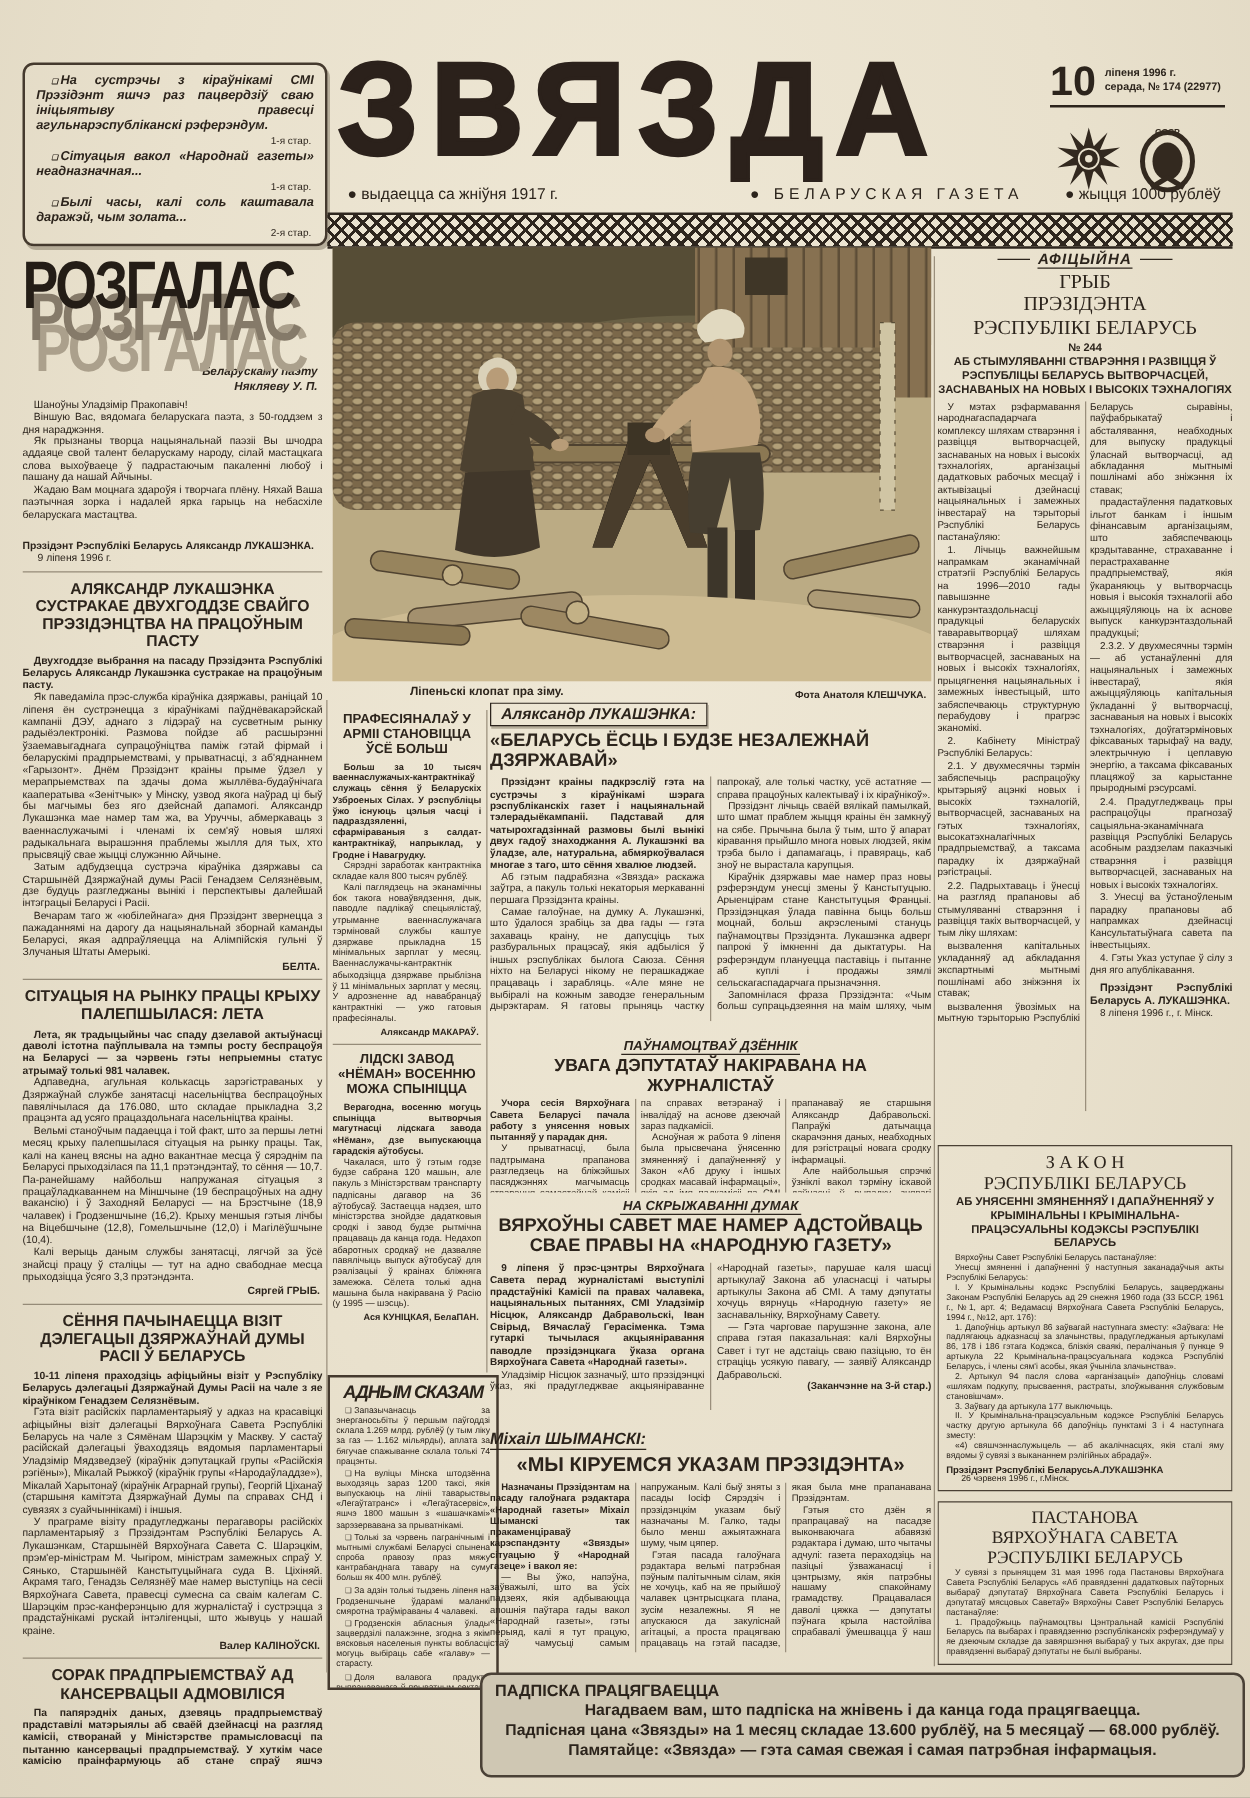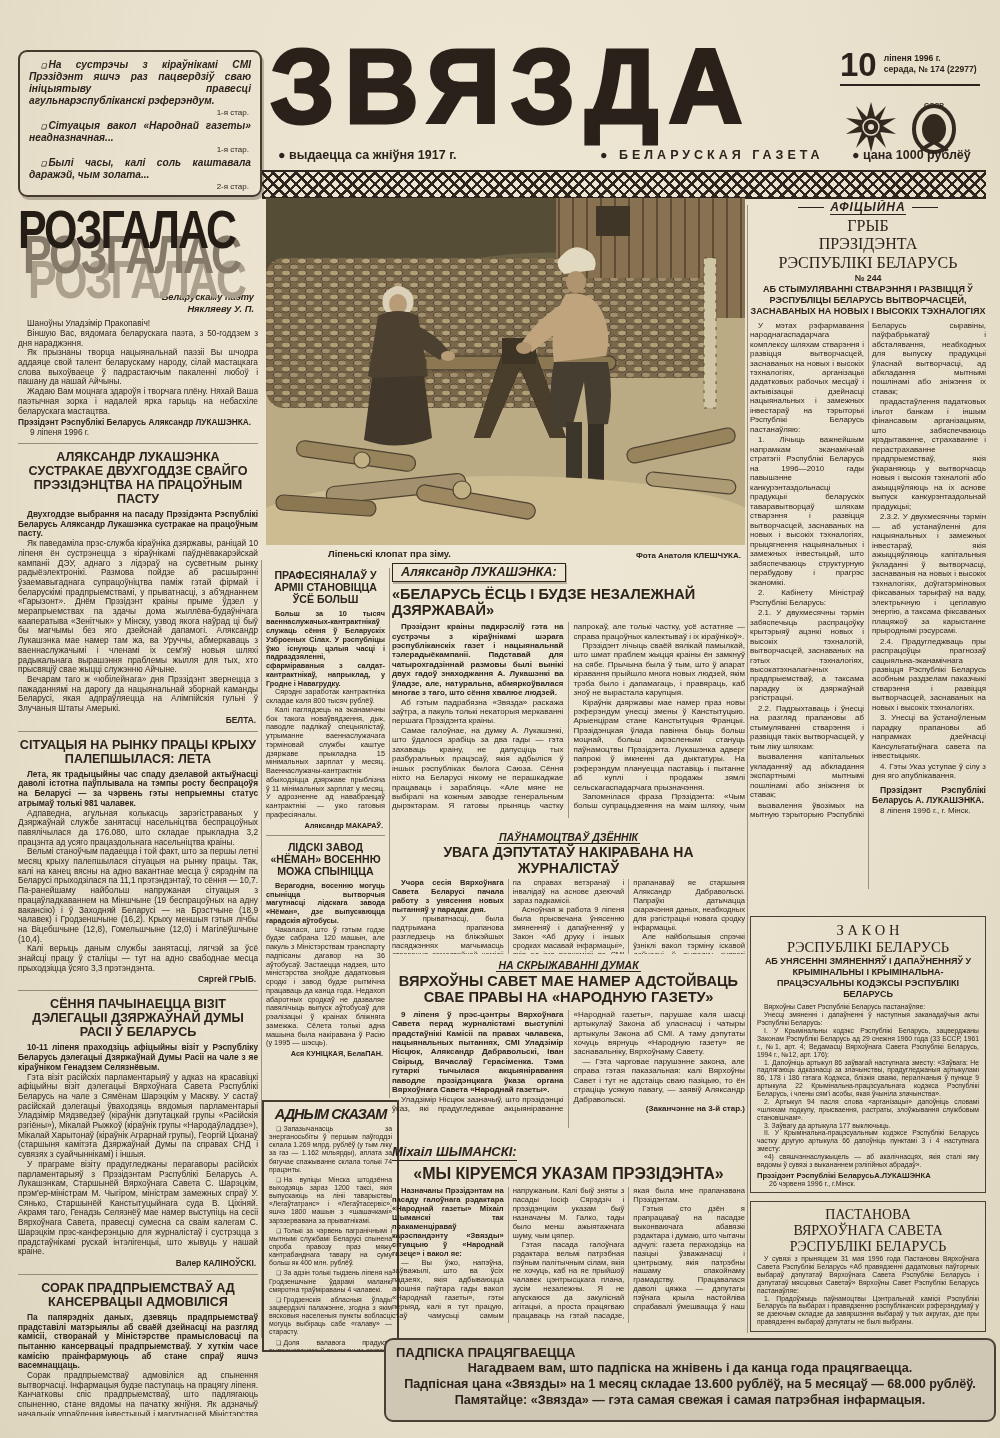--- a/index.html
+++ b/index.html
@@ -14,36 +14,36 @@
   .digest p{font-size:10.2px;line-height:1.18;font-weight:bold;font-style:italic;text-indent:12px;margin-bottom:1px;}
   .digest .pg{display:block;text-align:right;font-size:8px;font-weight:normal;font-style:normal;margin:0 2px 3px 0;}
   .mast{left:270px;top:30px;width:545px;height:118px;font-weight:bold;font-size:103px;line-height:112px;
         letter-spacing:10px;color:#2b211b;-webkit-text-stroke:3px #2b211b;transform:scaleY(1.02);transform-origin:top left;}
   .dateblk{left:840px;top:50px;width:148px;}
   .dateblk .row{display:flex;align-items:flex-start;}
   .bigday{font-size:33px;font-weight:bold;line-height:30px;margin-right:7px;}
   .dlines{font-size:8.6px;font-weight:bold;line-height:1.3;padding-top:3px;}
   .drule{border-top:2px solid #2c241c;margin-top:4px;width:140px;}
   .medals{left:845px;top:100px;display:flex;gap:14px;align-items:center;}
-  .tagline{font-size:12.5px;font-weight:bold;}
+  .tagline{font-size:12.5px;font-weight:normal;}
   .brand{letter-spacing:4px;}
   .ornament{left:262px;top:170px;width:724px;height:25px;border-top:2px solid #2e261e;border-bottom:2px solid #2e261e;
      background:
       repeating-linear-gradient(45deg,#2e261e 0 2.5px,transparent 2.5px 8px),
       repeating-linear-gradient(-45deg,#2e261e 0 2.5px,transparent 2.5px 8px);}
   
   .col1{left:18px;top:198px;width:240px;height:1218px;overflow:hidden;font-size:8.3px;line-height:1.17;}
   .rozg{position:relative;height:92px;margin-bottom:2px;}
   .rozg span{position:absolute;left:0;font-weight:bold;font-size:43px;letter-spacing:-2px;
              transform:scaleY(1.25);transform-origin:top left;white-space:nowrap;}
   .rozg .l1{top:0;color:#241d16;z-index:3;}
   .rozg .l2{top:25px;left:5px;color:#857a69;z-index:2;}
   .rozg .l3{top:50px;left:10px;color:#aba08c;z-index:1;}
   .addr{text-align:right;font-weight:bold;font-style:italic;font-size:9.3px;line-height:1.25;margin:2px 4px 4px 0;}
-  .lsig{font-weight:bold;margin-top:2px;text-indent:0;}
+  .lsig{font-weight:bold;margin-top:16px;text-indent:0;}
   .ldate{text-indent:12px;margin-bottom:4px;}
   .art{border-top:1px solid #958b78;padding-top:4px;margin-top:5px;}
   .hl{font-weight:bold;font-size:12.6px;line-height:1.12;text-align:center;text-indent:0;margin:2px 0 4px 0;}
   .lead{font-weight:bold;}
   .by{text-align:right;font-weight:bold;margin:2px 2px 2px 0;text-indent:0;}
   .kick{font-weight:bold;font-style:italic;font-size:10.5px;text-align:center;text-indent:0;margin:3px 0 2px 0;}
   .kick i{border-bottom:1.5px solid #2c241c;padding:0 2px;font-style:inherit;}
   
   .photo{left:266px;top:198px;width:479px;height:347px;}
   .caprow{left:266px;top:548px;width:479px;display:flex;justify-content:space-between;font-weight:bold;}
@@ -142,21 +142,21 @@
     <svg width="46" height="54" viewBox="0 0 46 54">
       <ellipse cx="23" cy="29" rx="20" ry="23" fill="none" stroke="#33291f" stroke-width="4"></ellipse>
       <ellipse cx="23" cy="29" rx="12" ry="15" fill="#33291f"></ellipse>
       <path d="M10 50 L23 42 L36 50" fill="none" stroke="#33291f" stroke-width="4"></path>
       <text x="23" y="8" text-anchor="middle" font-size="7" font-weight="bold" fill="#33291f" font-family="Liberation Sans, sans-serif">СССР</text>
     </svg>
   </div>
 
   <div class="abs tagline" style="left:278px;top:148px;">● выдаецца са жніўня 1917 г.</div>
   <div class="abs tagline brand" style="left:600px;top:148px;">● БЕЛАРУСКАЯ ГАЗЕТА</div>
-  <div class="abs tagline" style="left:852px;top:148px;">● цана 1000 рублёў</div>
+  <div class="abs tagline" style="left:852px;top:148px;">● жыцця 1000 рублёў</div>
 
   <div class="abs ornament"></div>
 
   <div class="abs col1">
     <div class="rozg">
       <span class="l3">РОЗГАЛАС</span>
       <span class="l2">РОЗГАЛАС</span>
       <span class="l1">РОЗГАЛАС</span>
     </div>
     <div class="addr">
@@ -166,20 +166,21 @@
     <p>Віншую Вас, вядомага беларускага паэта, з 50-годдзем з дня нараджэння.</p>
     <p>Як прызнаны творца нацыянальнай паэзіі Вы шчодра аддаяце свой талент беларускаму народу, сілай мастацкага слова выхоўваеце ў падрастаючым пакаленні любоў і пашану да нашай Айчыны.</p>
     <p>Жадаю Вам моцнага здароўя і творчага плёну. Няхай Ваша паэтычная зорка і надалей ярка гарыць на небасхіле беларускага мастацтва.</p>
     <p class="lsig">Прэзідэнт Рэспублікі Беларусь   Аляксандр ЛУКАШЭНКА.</p>
     <p class="ldate">9 ліпеня 1996 г.</p>
 
     <div class="art">
       <p class="hl">АЛЯКСАНДР ЛУКАШЭНКА СУСТРАКАЕ ДВУХГОДДЗЕ СВАЙГО ПРЭЗІДЭНЦТВА НА ПРАЦОЎНЫМ ПАСТУ</p>
       <p class="lead">Двухгоддзе выбрання на пасаду Прэзідэнта Рэспублікі Беларусь Аляксандр Лукашэнка сустракае на працоўным пасту.</p>
       <p>Як паведаміла прэс-служба кіраўніка дзяржавы, раніцай 10 ліпеня ён сустрэнецца з кіраўнікамі паўднёвакарэйскай кампаніі ДЭУ, аднаго з лідэраў на сусветным рынку радыёэлектронікі. Размова пойдзе аб расшырэнні ўзаемавыгаднага супрацоўніцтва паміж гэтай фірмай і беларускімі прадпрыемствамі, у прыватнасці, з аб'яднаннем «Гарызонт». Днём Прэзідэнт краіны прыме ўдзел у мерапрыемствах па здачы дома жыллёва-будаўнічага кааператыва «Зенітчык» у Мінску, узвод якога наўрад ці быў бы магчымы без яго дзейснай дапамогі. Аляксандр Лукашэнка мае намер там жа, ва Уруччы, абмеркаваць з ваеннаслужачымі і членамі іх сем'яў новыя шляхі радыкальнага вырашэння праблемы жылля для тых, хто прысвяціў свае жыцці служэнню Айчыне.</p>
+      <p>Затым адбудзецца сустрэча кіраўніка дзяржавы са Старшынёй Дзяржаўнай думы Расіі Генадзем Селязнёвым, дзе будуць разгледжаны вынікі і перспектывы далейшай інтэграцыі Беларусі і Расіі.</p>
       <p>Вечарам таго ж «юбілейнага» дня Прэзідэнт звернецца з пажаданнямі на дарогу да нацыянальнай зборнай каманды Беларусі, якая адпраўляецца на Алімпійскія гульні ў Злучаныя Штаты Амерыкі.</p>
       <p class="by">БЕЛТА.</p>
     </div>
 
     <div class="art">
       <p class="hl">СІТУАЦЫЯ НА РЫНКУ ПРАЦЫ КРЫХУ ПАЛЕПШЫЛАСЯ: ЛЕТА</p>
       <p class="lead">Лета, як традыцыйны час спаду дзелавой актыўнасці даволі істотна паўплывала на тэмпы росту беспрацоўя на Беларусі — за чэрвень гэты непрыемны статус атрымаў толькі 981 чалавек.</p>
       <p>Адпаведна, агульная колькасць зарэгістраваных у Дзяржаўнай службе занятасці насельніцтва беспрацоўных павялічылася да 176.080, што складае прыкладна 3,2 працэнта ад усяго працаздольнага насельніцтва краіны.</p>
       <p>Вельмі станоўчым падаецца і той факт, што за першы летні месяц крыху палепшылася сітуацыя на рынку працы. Так, калі на канец вясны на адно вакантнае месца ў сярэднім па Беларусі прыходзілася па 11,1 прэтэндэнтаў, то сёння — 10,7. Па-ранейшаму найбольш напружаная сітуацыя з працаўладкаваннем на Міншчыне (19 беспрацоўных на адну вакансію) і ў Заходняй Беларусі — на Брэстчыне (18,9 чалавек) і Гродзеншчыне (16,2). Крыху меншыя гэтыя лічбы на Віцебшчыне (12,8), Гомельшчыне (12,0) і Магілёўшчыне (10,4).</p>
       <p>Калі верыць даным службы занятасці, лягчэй за ўсё знайсці працу ў сталіцы — тут на адно свабоднае месца прыходзіцца ўсяго 3,3 прэтэндэнта.</p>

